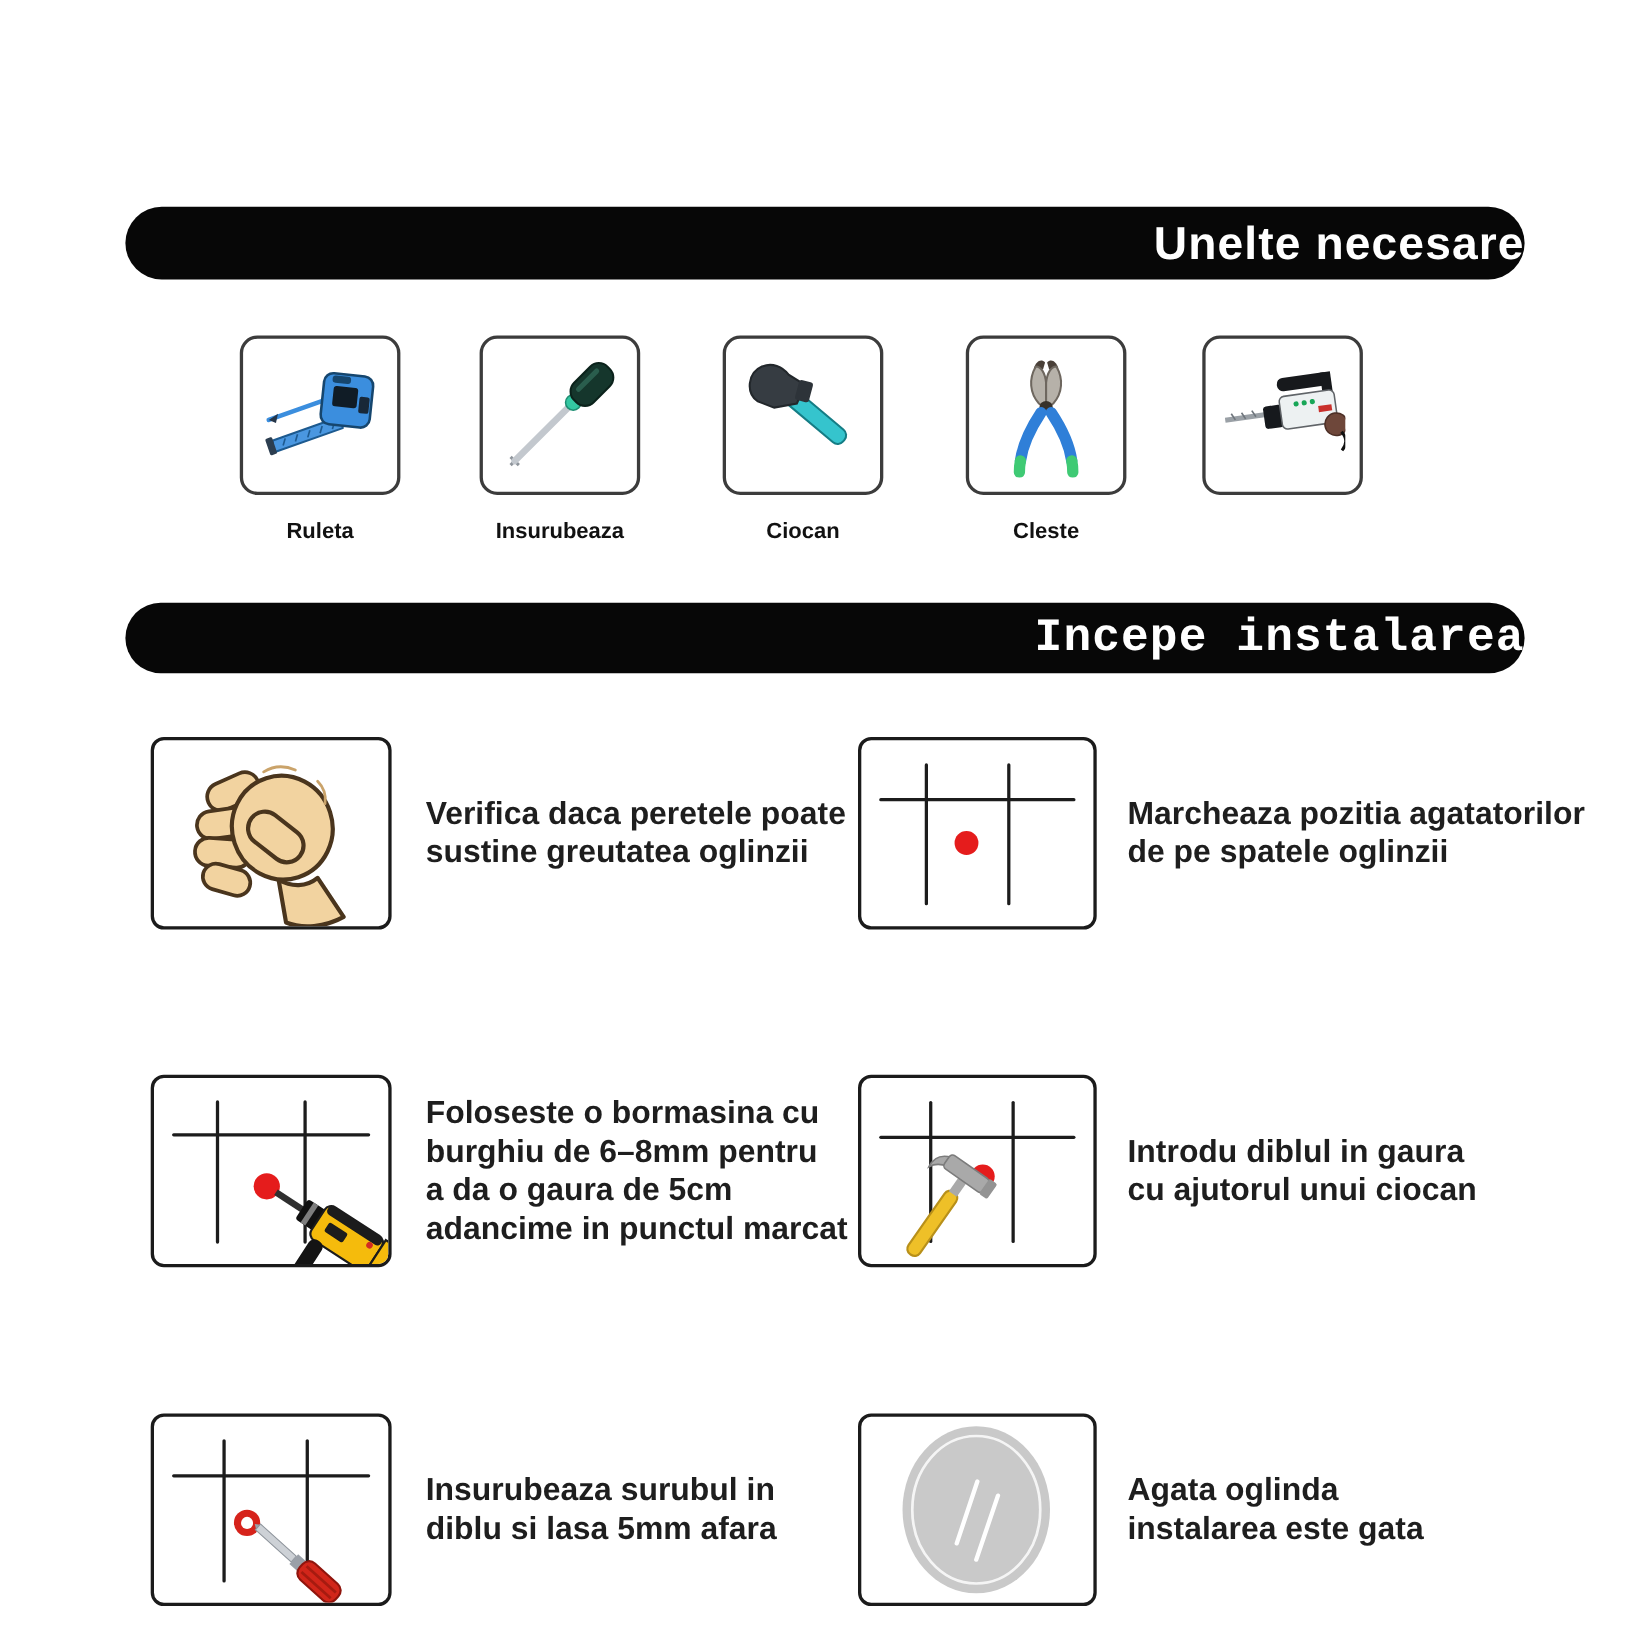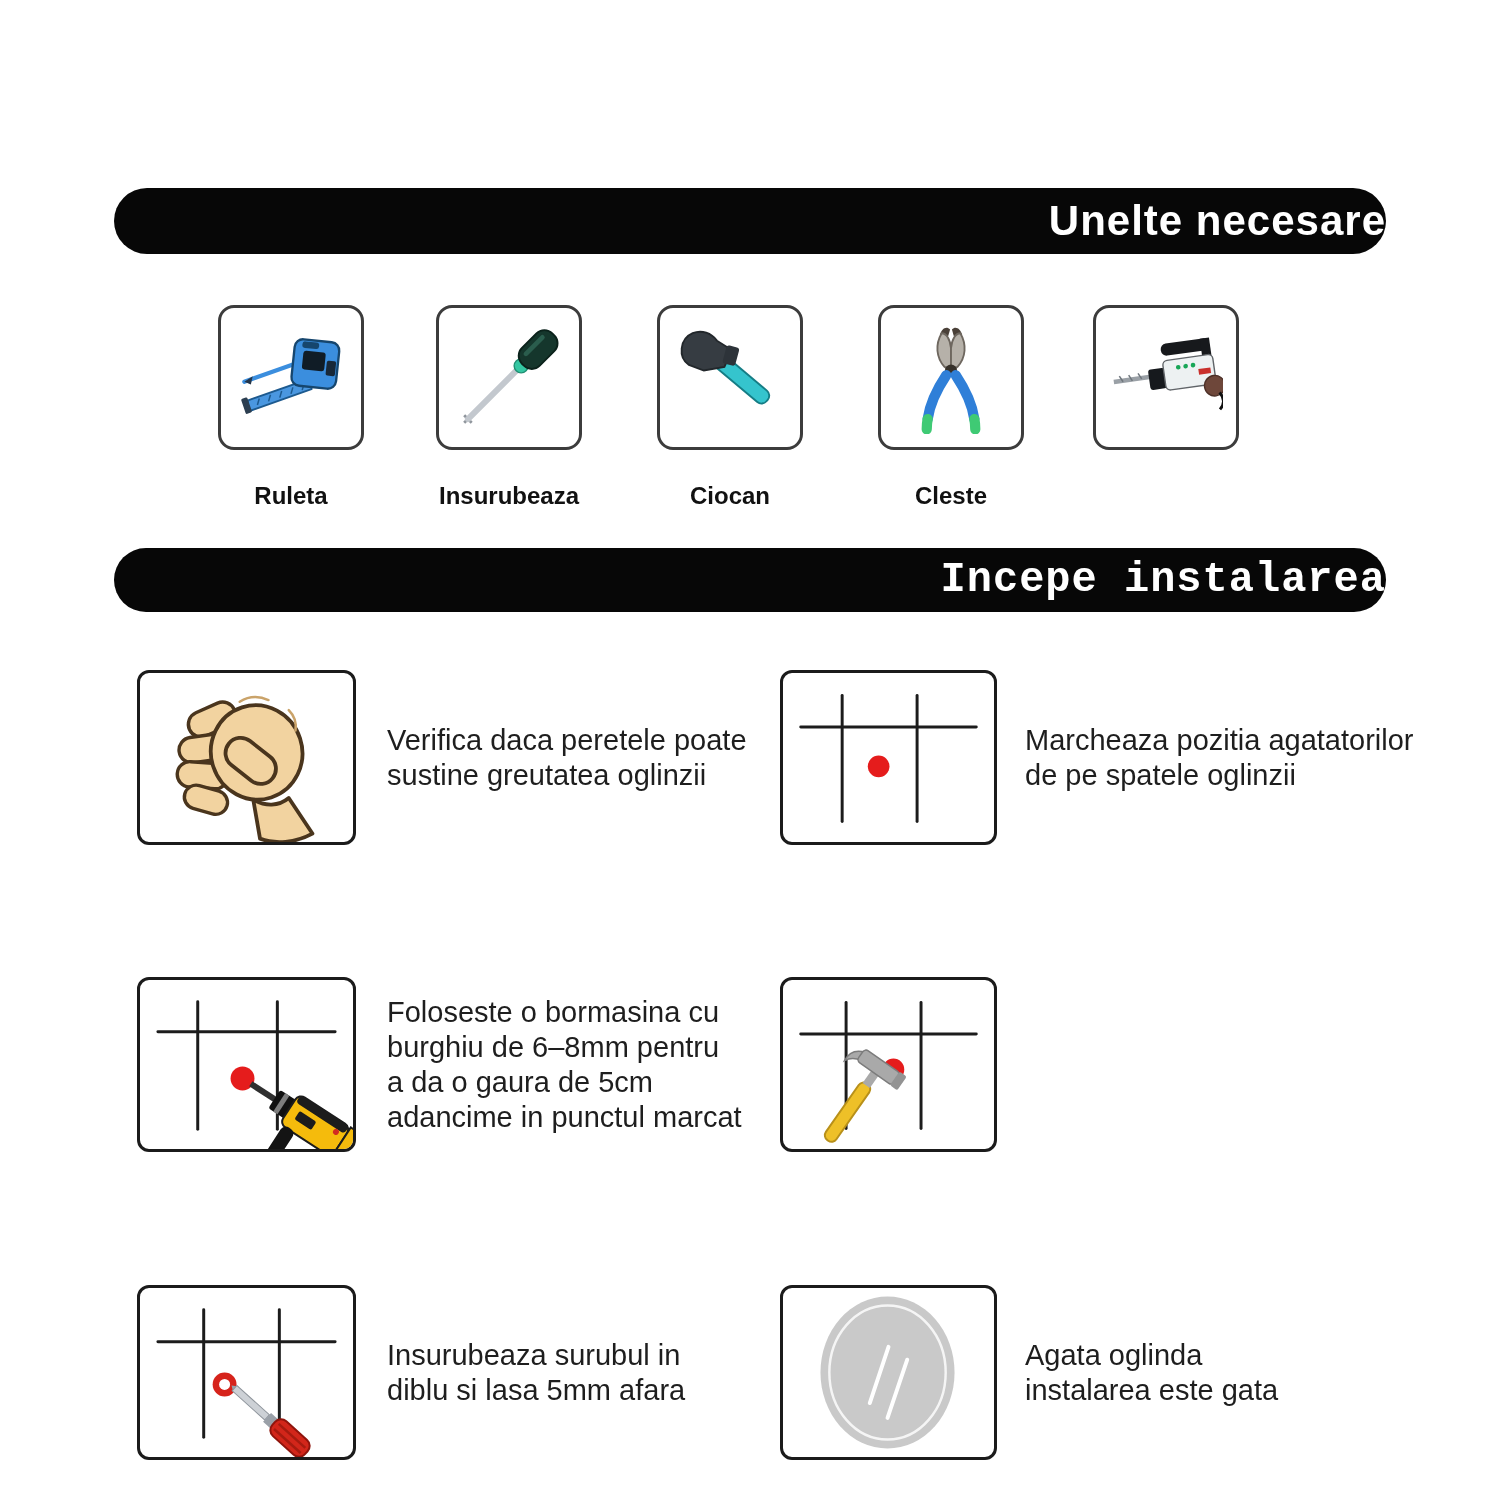--- a/index.html
+++ b/index.html
@@ -17,30 +17,30 @@
   }
   .banner span{color:#ffffff;font-size:42px;font-weight:bold;letter-spacing:1px;}
   .tool-box{
     position:absolute;top:305px;width:146px;height:145px;background:#fff;
     border:3px solid #3c3c3c;border-radius:16px;display:flex;align-items:center;justify-content:center;
     box-sizing:border-box;
   }
   .tool-box svg{width:114px;height:112px;}
   .tool-label{
     position:absolute;top:466px;width:226px;text-align:center;
-    font-size:24px;font-weight:bold;color:#111;line-height:34px;margin-top:13px;
+    font-size:20px;font-weight:bold;color:#111;line-height:34px;
   }
   .step-box{
     position:absolute;background:#fff;border:3px solid #1b1b1b;border-radius:12px;
     box-sizing:border-box;overflow:hidden;
   }
   .step-box svg{width:100%;height:100%;display:block;}
   .step-text{
     position:absolute;display:flex;align-items:center;
-    font-size:29px;font-weight:normal;color:#1e1e1e;line-height:35px;white-space:pre-line;
+    font-size:29px;font-weight:bold;color:#1e1e1e;line-height:35px;white-space:pre-line;
   }
 </style>
 </head>
 <body>
 
 <div id="canvas">
 
 
   <div class="banner" style="top:188px;">
     <span>Unelte necesare</span>
@@ -204,20 +204,22 @@
       <circle cx="112" cy="88" r="11" fill="#e51c1c"></circle>
       <g transform="translate(84,104) rotate(35)">
         <rect x="-6" y="-2" width="13" height="70" rx="6" fill="#eec028" stroke="#b8901a" stroke-width="2"></rect>
         <rect x="-4" y="-18" width="9" height="18" fill="#a9a9a9"></rect>
         <path d="M-20,-27 Q-34,-22 -32,-8 Q-28,-16 -18,-18 Z" fill="#a9a9a9" stroke="#7c7c7c" stroke-width="1.5"></path>
         <rect x="-22" y="-30" width="44" height="15" rx="4" fill="#a9a9a9" stroke="#7c7c7c" stroke-width="1.5"></rect>
         <rect x="20" y="-31" width="9" height="17" rx="2" fill="#939393"></rect>
       </g>
     </svg>
   </div>
+  <div class="step-text" style="left:1025px;top:977px;width:430px;height:175px;">Introdu diblul in gaura
+cu ajutorul unui ciocan</div>
 
   <div class="step-box" style="left:137px;top:1285px;width:219px;height:175px;">
     <svg viewBox="0 0 214 166">
       <g stroke="#1c1c1c" stroke-width="3" stroke-linecap="round">
         <line x1="64" y1="20" x2="64" y2="148"></line>
         <line x1="140" y1="20" x2="140" y2="148"></line>
         <line x1="18" y1="52" x2="196" y2="52"></line>
       </g>
       <circle cx="85" cy="95" r="12" fill="#d6231b"></circle>
       <circle cx="85" cy="95" r="5.5" fill="#ffffff"></circle>

